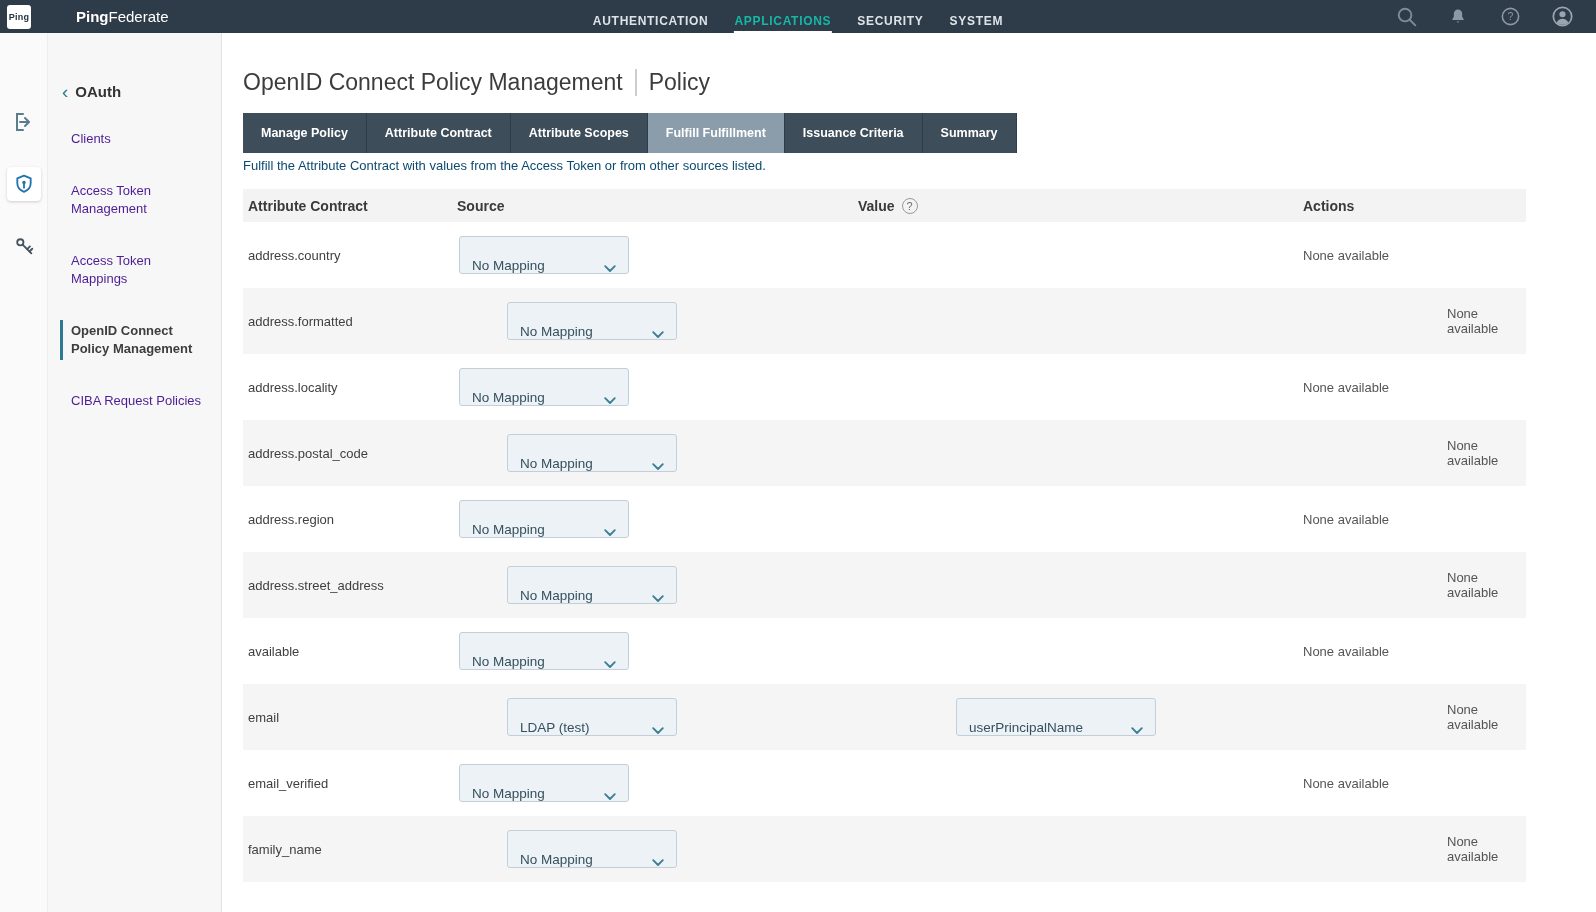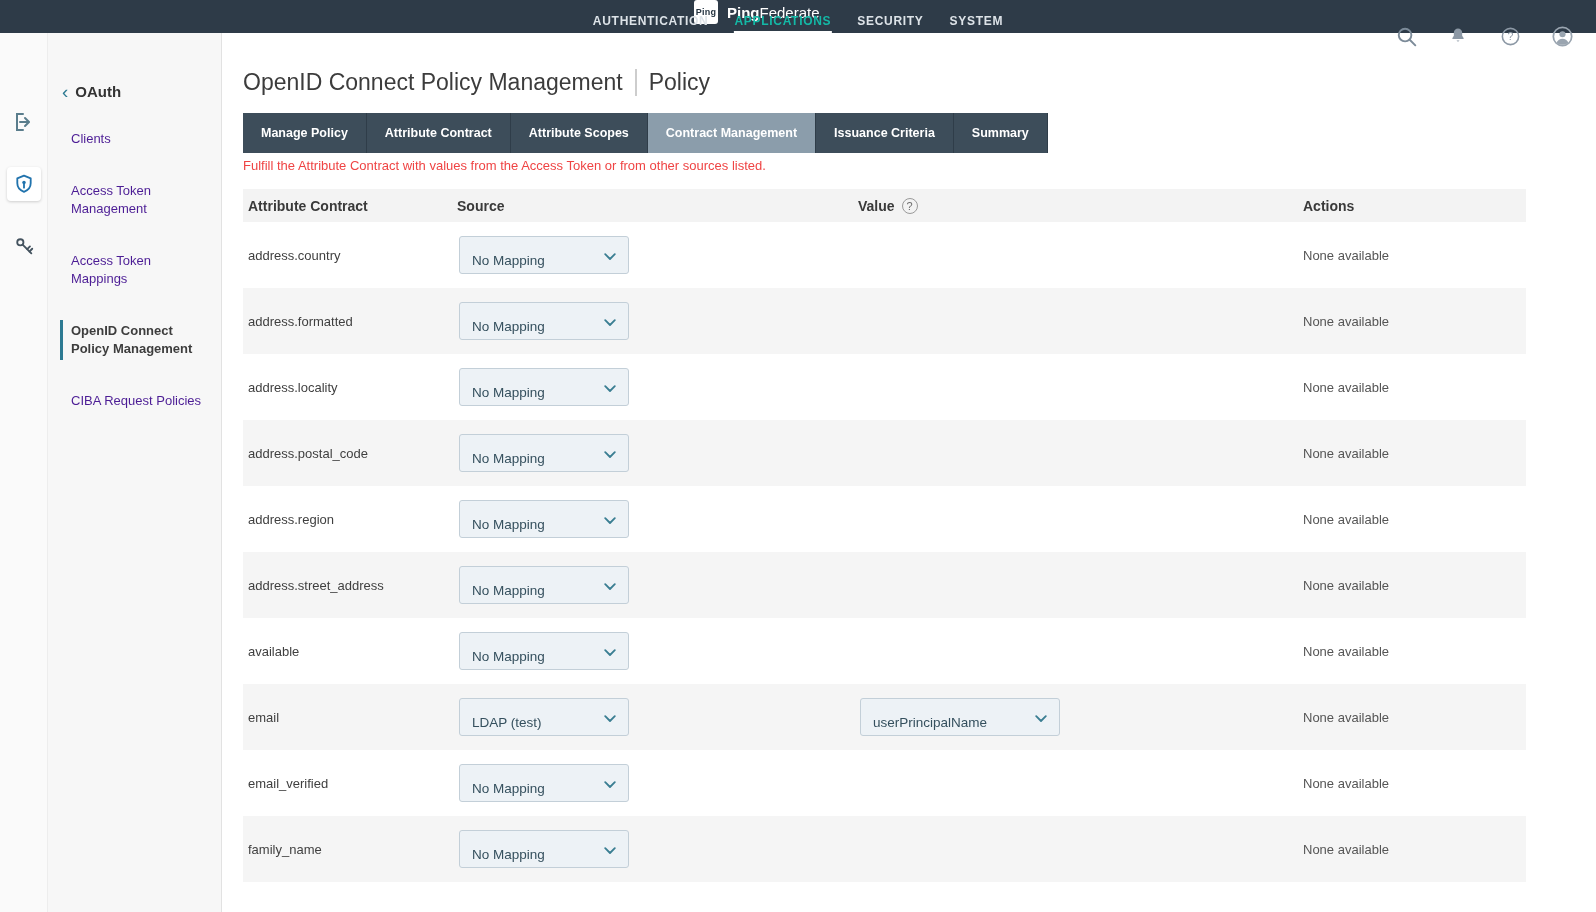--- a/index.html
+++ b/index.html
@@ -6,29 +6,29 @@
   html,body { margin:0; padding:0; }
   body {
     width:1596px; height:912px; overflow:hidden;
     font-family:"Liberation Sans", sans-serif;
     background:#fff; color:#3f3f3f;
   }
 
   
   .topbar {
     height:33px; background:var(--header_bg,#2e3b48);
-    display:flex; align-items:center; position:relative;flex-direction:column;
+    display:flex; align-items:center; position:relative;
   }
   .brand { display:flex; align-items:center; gap:9px; padding-left:7px; width:222px; }
   .logo {
     width:24px; height:24px; background:#fff; border-radius:3px;
     display:flex; align-items:center; justify-content:center;
     font-size:9px; font-weight:bold; color:#253441; letter-spacing:.2px;
   }
-  .brand-name { color:#fff; font-size:15px; white-space:nowrap; }
+  .brand-name { color:#fff; font-size:15px; white-space:nowrap;margin-left:36px; }
   .brand-name .b { font-weight:700; }
   .brand-name .r { font-weight:400; }
 
   .topnav { position:absolute; left:50%; transform:translateX(-50%); display:flex; gap:24px; align-items:flex-end; height:100%; }
   .topnav-item {
     color:#dde3e8; font-size:12px; font-weight:600; letter-spacing:.7px;
     padding:2px 1px 3px; border-bottom:2px solid transparent; cursor:pointer; white-space:nowrap;
   }
   .topnav-item.active { color:#14b8a6; font-weight:700; border-bottom-color:#fff; }
 
@@ -69,41 +69,41 @@
 
   .tabs { display:flex; margin-bottom:5px; }
   .tab {
     background:var(--tab_bg,#3d4d5a); color:#fff; font-size:12.5px; font-weight:700;
     height:40px; display:flex; align-items:center; padding:0 18px;
     border:0; border-right:1px solid #2f3d49; cursor:pointer; white-space:nowrap;
     font-family:inherit;
   }
   .tab.active { background:var(--tab_active_bg,#8b9dab); }
 
-  .desc { margin:0 0 16px 0; font-size:13px; color:#ef4444; }
+  .desc { margin:0 0 16px 0; font-size:13px; color:#0c4a6e; }
 
   .table { width:100%; }
   .thead, .row { display:grid; grid-template-columns:214px 401px 445px 1fr; align-items:center; }
   .thead { background:var(--table_header_bg,#f3f3f3); height:33px; font-size:14px; font-weight:700; color:#3a3a3a; }
   .thead .cell.first, .row .c-attr { padding-left:5px; }
   .th-value { display:flex; align-items:center; gap:7px; }
   .qmark {
     width:16px; height:16px; border:1px solid #9a9a9a; border-radius:50%;
     color:#6e6e6e; font-size:11px; font-weight:400;
     display:inline-flex; align-items:center; justify-content:center; cursor:pointer;
   }
 
   .row { height:66px; background:#fff; font-size:13px; color:#3f3f3f; }
-  .row.alt { background:var(--row_alt_bg,#f5f5f5); }
+  .row.alt { background:var(--row_alt_bg,#f5f5f5);gap:48px; }
 
   .dropdown {
     width:170px; height:38px; margin-left:2px;
     background:var(--dropdown_bg,#edf2f6); border:1px solid var(--dropdown_border,#c3cfd8); border-radius:3px;
-    display:flex; align-items:flex-start; justify-content:space-between;
-    padding:16px 12px; cursor:pointer; color:#35505e; font-size:13.5px;
+    display:flex; align-items:flex-end; justify-content:space-between;
+    padding:0 12px; cursor:pointer; color:#35505e; font-size:13.5px;
   }
   .dropdown.value-dd { width:200px; }
   .dd-label { white-space:nowrap; }
   .c-actions { color:#555; }
 </style>
 </head>
 <body>
 
 <header class="topbar">
   <div class="brand">
@@ -193,21 +193,21 @@
     <h1 class="page-title">
       <span>OpenID Connect Policy Management</span>
       <span class="title-divider"></span>
       <span>Policy</span>
     </h1>
 
     <nav class="tabs" id="tabs">
         <button class="tab">Manage Policy</button>
         <button class="tab">Attribute Contract</button>
         <button class="tab">Attribute Scopes</button>
-        <button class="tab active">Contract Management</button>
+        <button class="tab active">Fulfill Fulfillment</button>
         <button class="tab">Issuance Criteria</button>
         <button class="tab">Summary</button>
       </nav>
 
     <p class="desc">Fulfill the Attribute Contract with values from the Access Token or from other sources listed.</p>
 
     <div class="table">
       <div class="thead">
         <div class="cell first">Attribute Contract</div>
         <div class="cell">Source</div>

